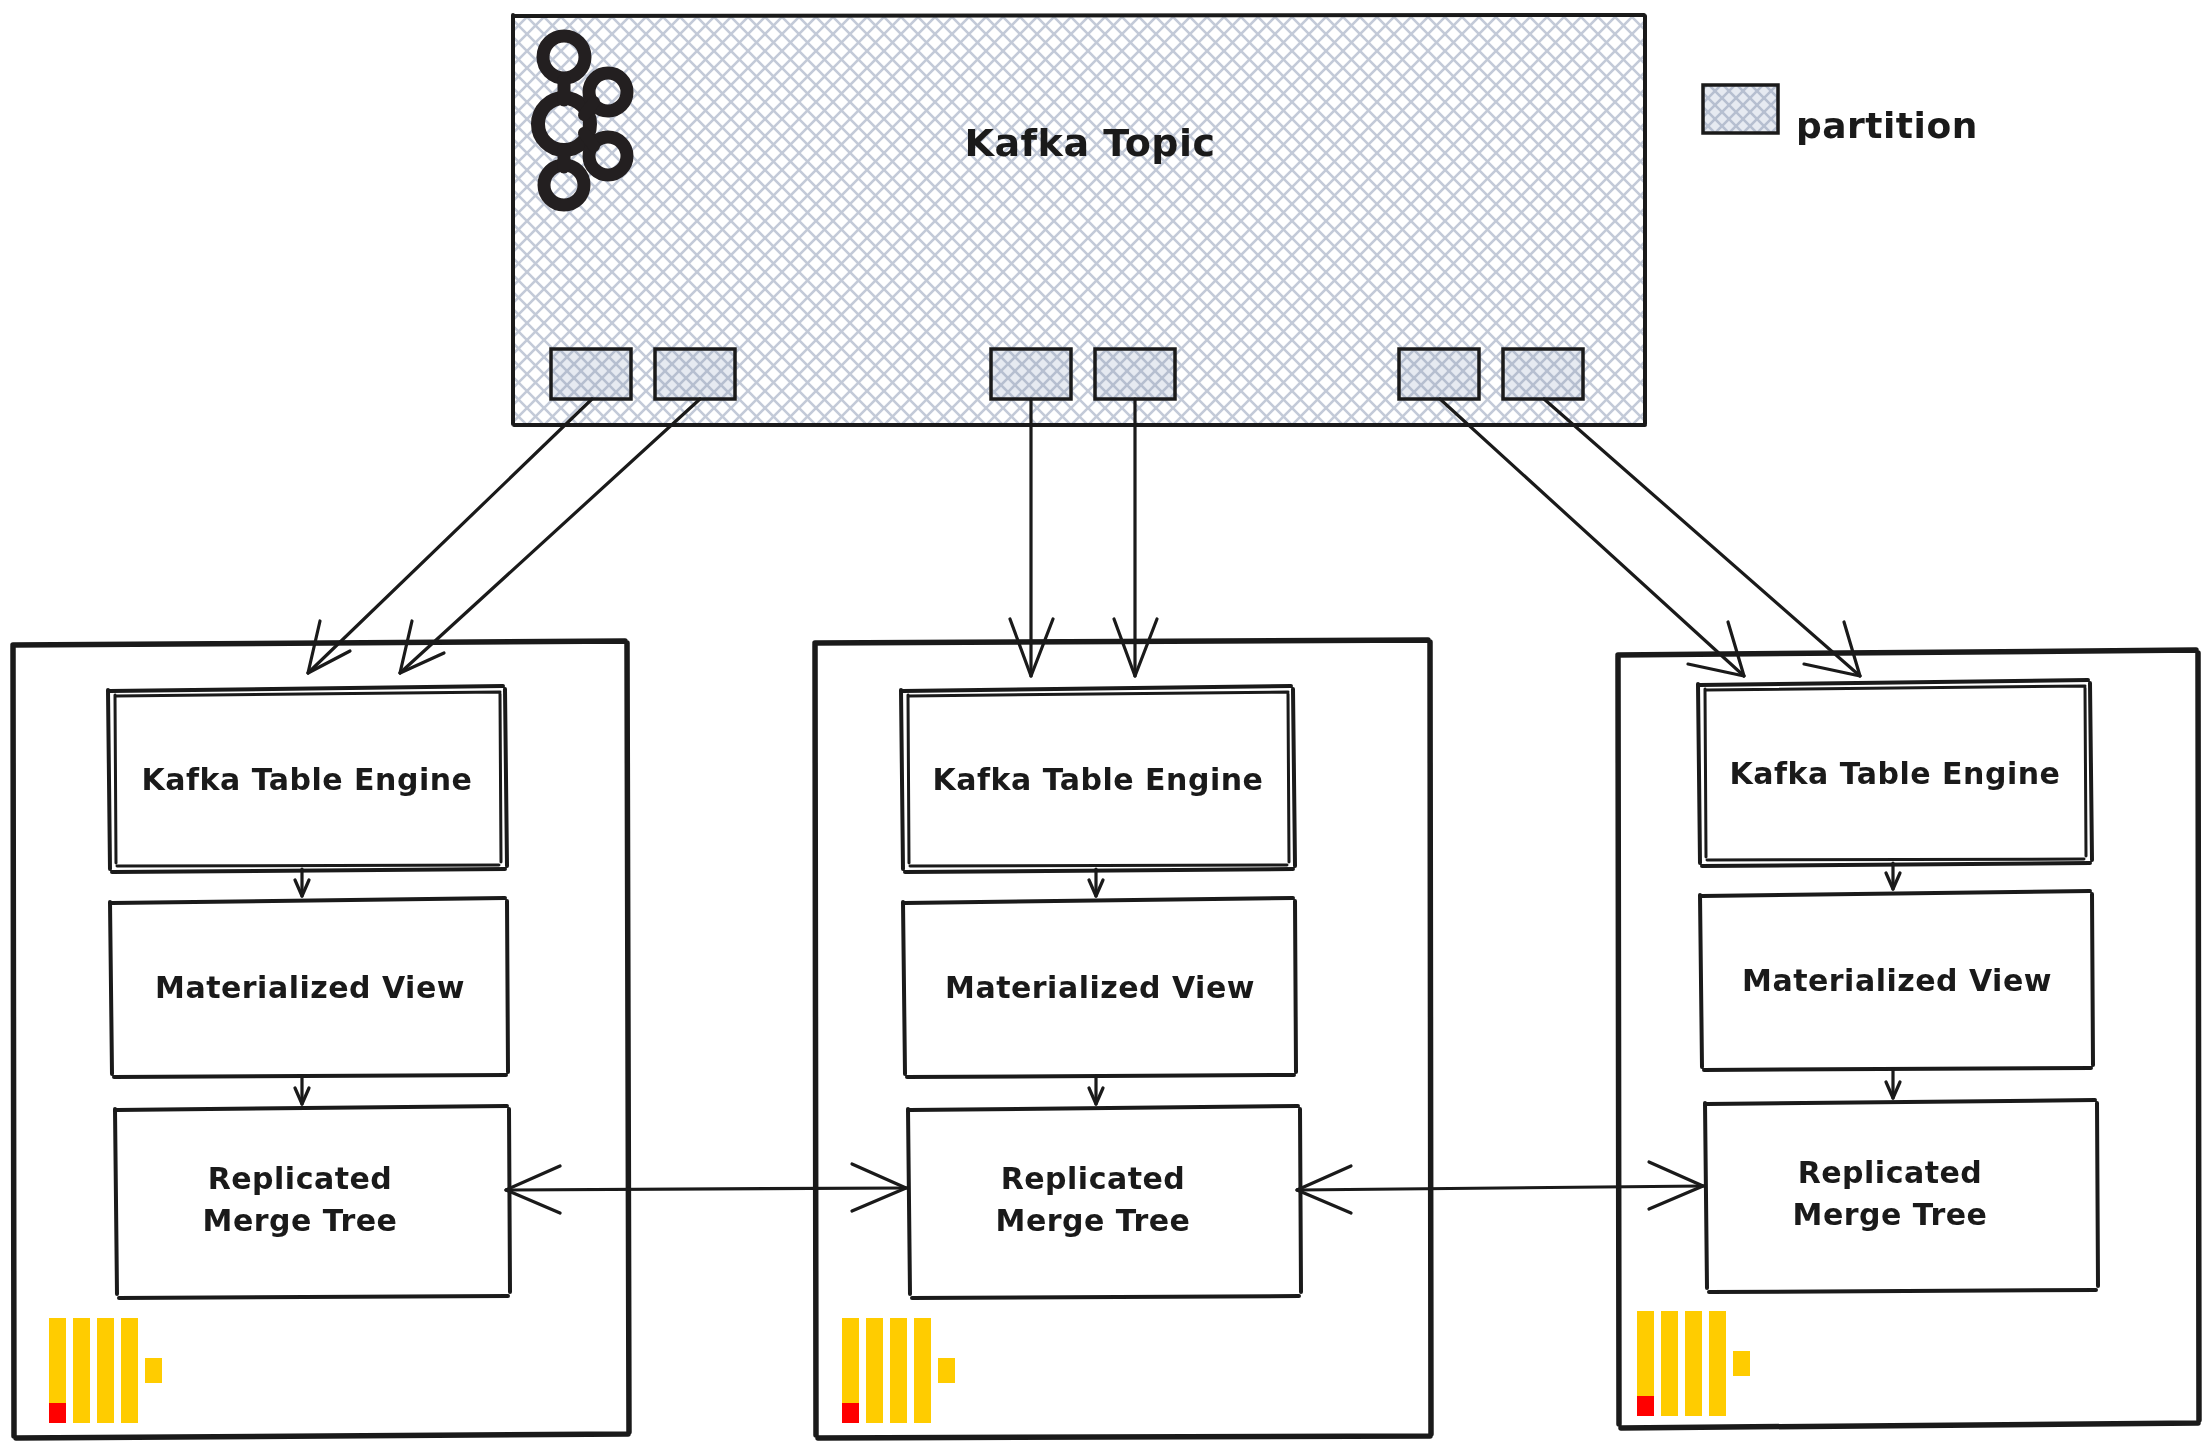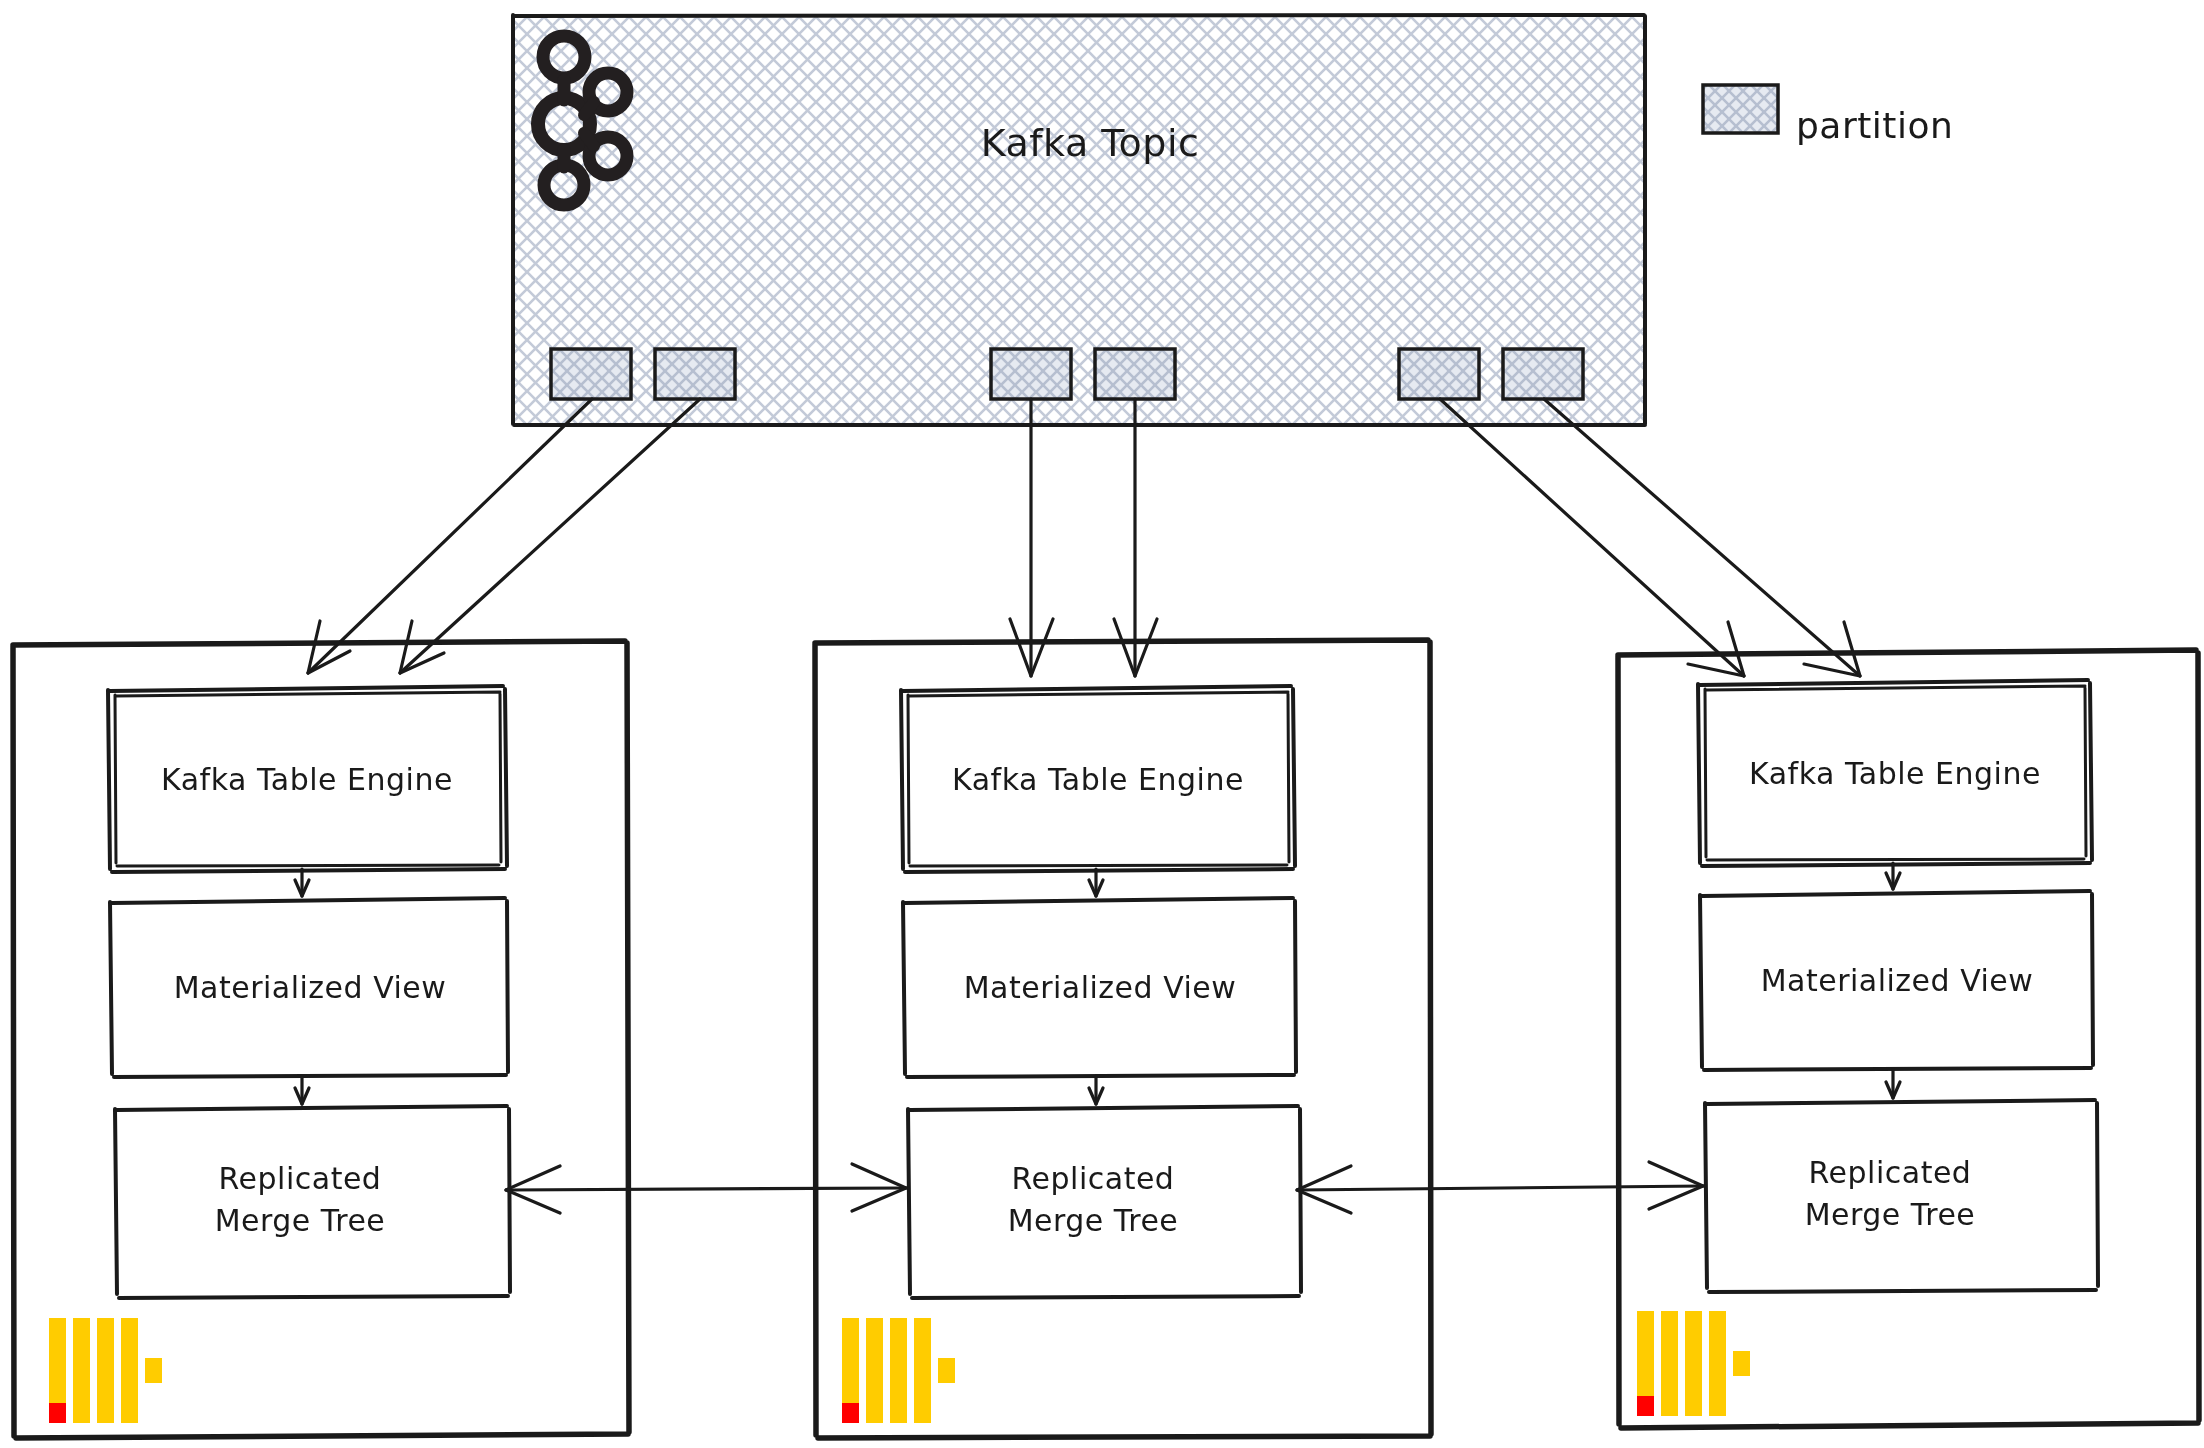--- a/index.html
+++ b/index.html
@@ -10,20 +10,21 @@
   body {
     width: 2204px;
     height: 1448px;
     position: relative;
     overflow: hidden;
     font-family: "DejaVu Sans", sans-serif;
   }
   #canvas {
     position: absolute;
     inset: 0;
+    font-weight: bold;
   }
   #canvas svg {
     display: block;
     width: 2204px;
     height: 1448px;
   }
   .sk-text {
     font-family: "DejaVu Sans", sans-serif;
     fill: #1a1a1a;
     font-size: 30px;

